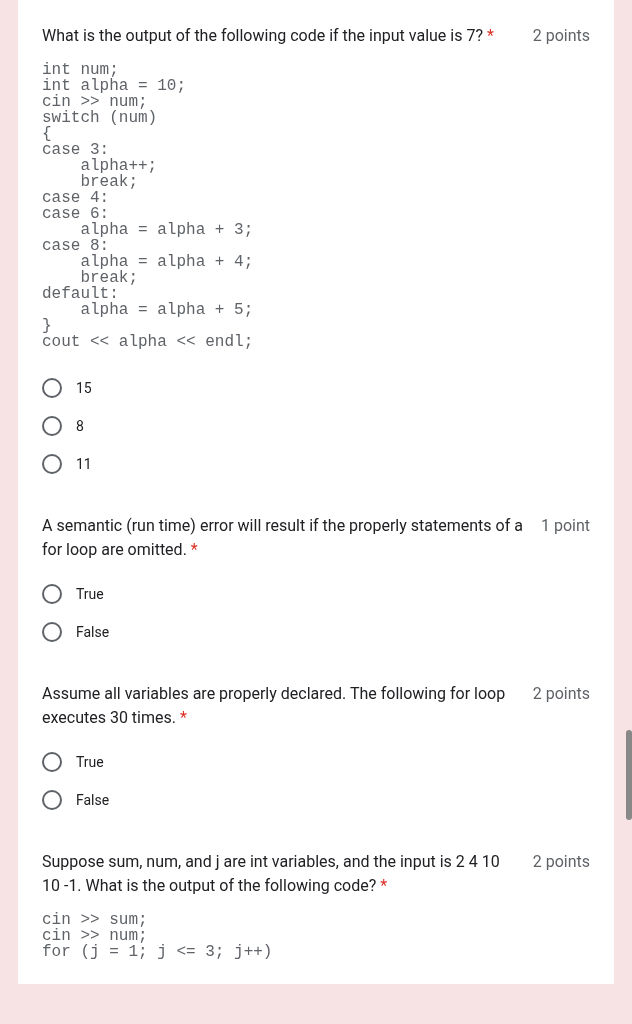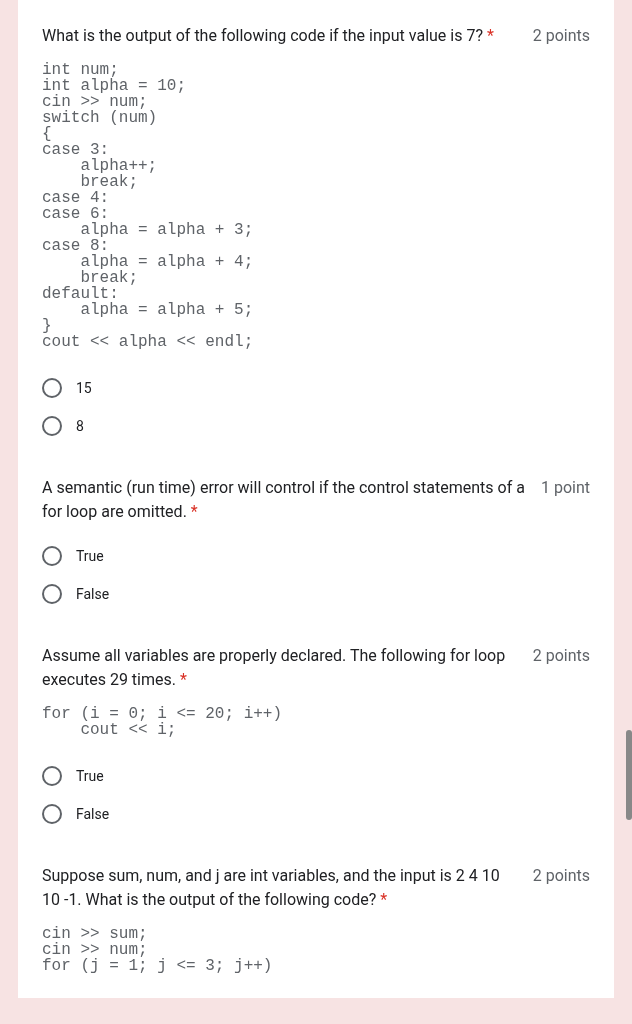--- a/index.html
+++ b/index.html
@@ -123,51 +123,53 @@
 cout &lt;&lt; alpha &lt;&lt; endl;</div>
     <div class="options">
       <div class="option-row">
           <span class="radio-circle"></span>
           <span class="option-label">15</span>
         </div>
       <div class="option-row">
           <span class="radio-circle"></span>
           <span class="option-label">8</span>
         </div>
+      <div class="option-row">
+          <span class="radio-circle"></span>
+          <span class="option-label">11</span>
+        </div>
     </div>
   </div>
 
   <div class="question-block">
     <div class="question-header">
       <div class="question-title">
-        <span>A semantic (run time) error will control if the control statements of a for loop are omitted.</span><span class="required-asterisk"> *</span>
+        <span>A semantic (run time) error will result if the properly statements of a for loop are omitted.</span><span class="required-asterisk"> *</span>
       </div>
       <div class="points-badge">1 point</div>
     </div>
     <div class="options">
       <div class="option-row">
           <span class="radio-circle"></span>
           <span class="option-label">True</span>
         </div>
       <div class="option-row">
           <span class="radio-circle"></span>
           <span class="option-label">False</span>
         </div>
     </div>
   </div>
 
   <div class="question-block">
     <div class="question-header">
       <div class="question-title">
-        <span>Assume all variables are properly declared. The following for loop executes 29 times.</span><span class="required-asterisk"> *</span>
+        <span>Assume all variables are properly declared. The following for loop executes 30 times.</span><span class="required-asterisk"> *</span>
       </div>
       <div class="points-badge">2 points</div>
     </div>
-    <div class="code-block">for (i = 0; i &lt;= 20; i++)
-    cout &lt;&lt; i;</div>
     <div class="options">
       <div class="option-row">
           <span class="radio-circle"></span>
           <span class="option-label">True</span>
         </div>
       <div class="option-row">
           <span class="radio-circle"></span>
           <span class="option-label">False</span>
         </div>
     </div>

